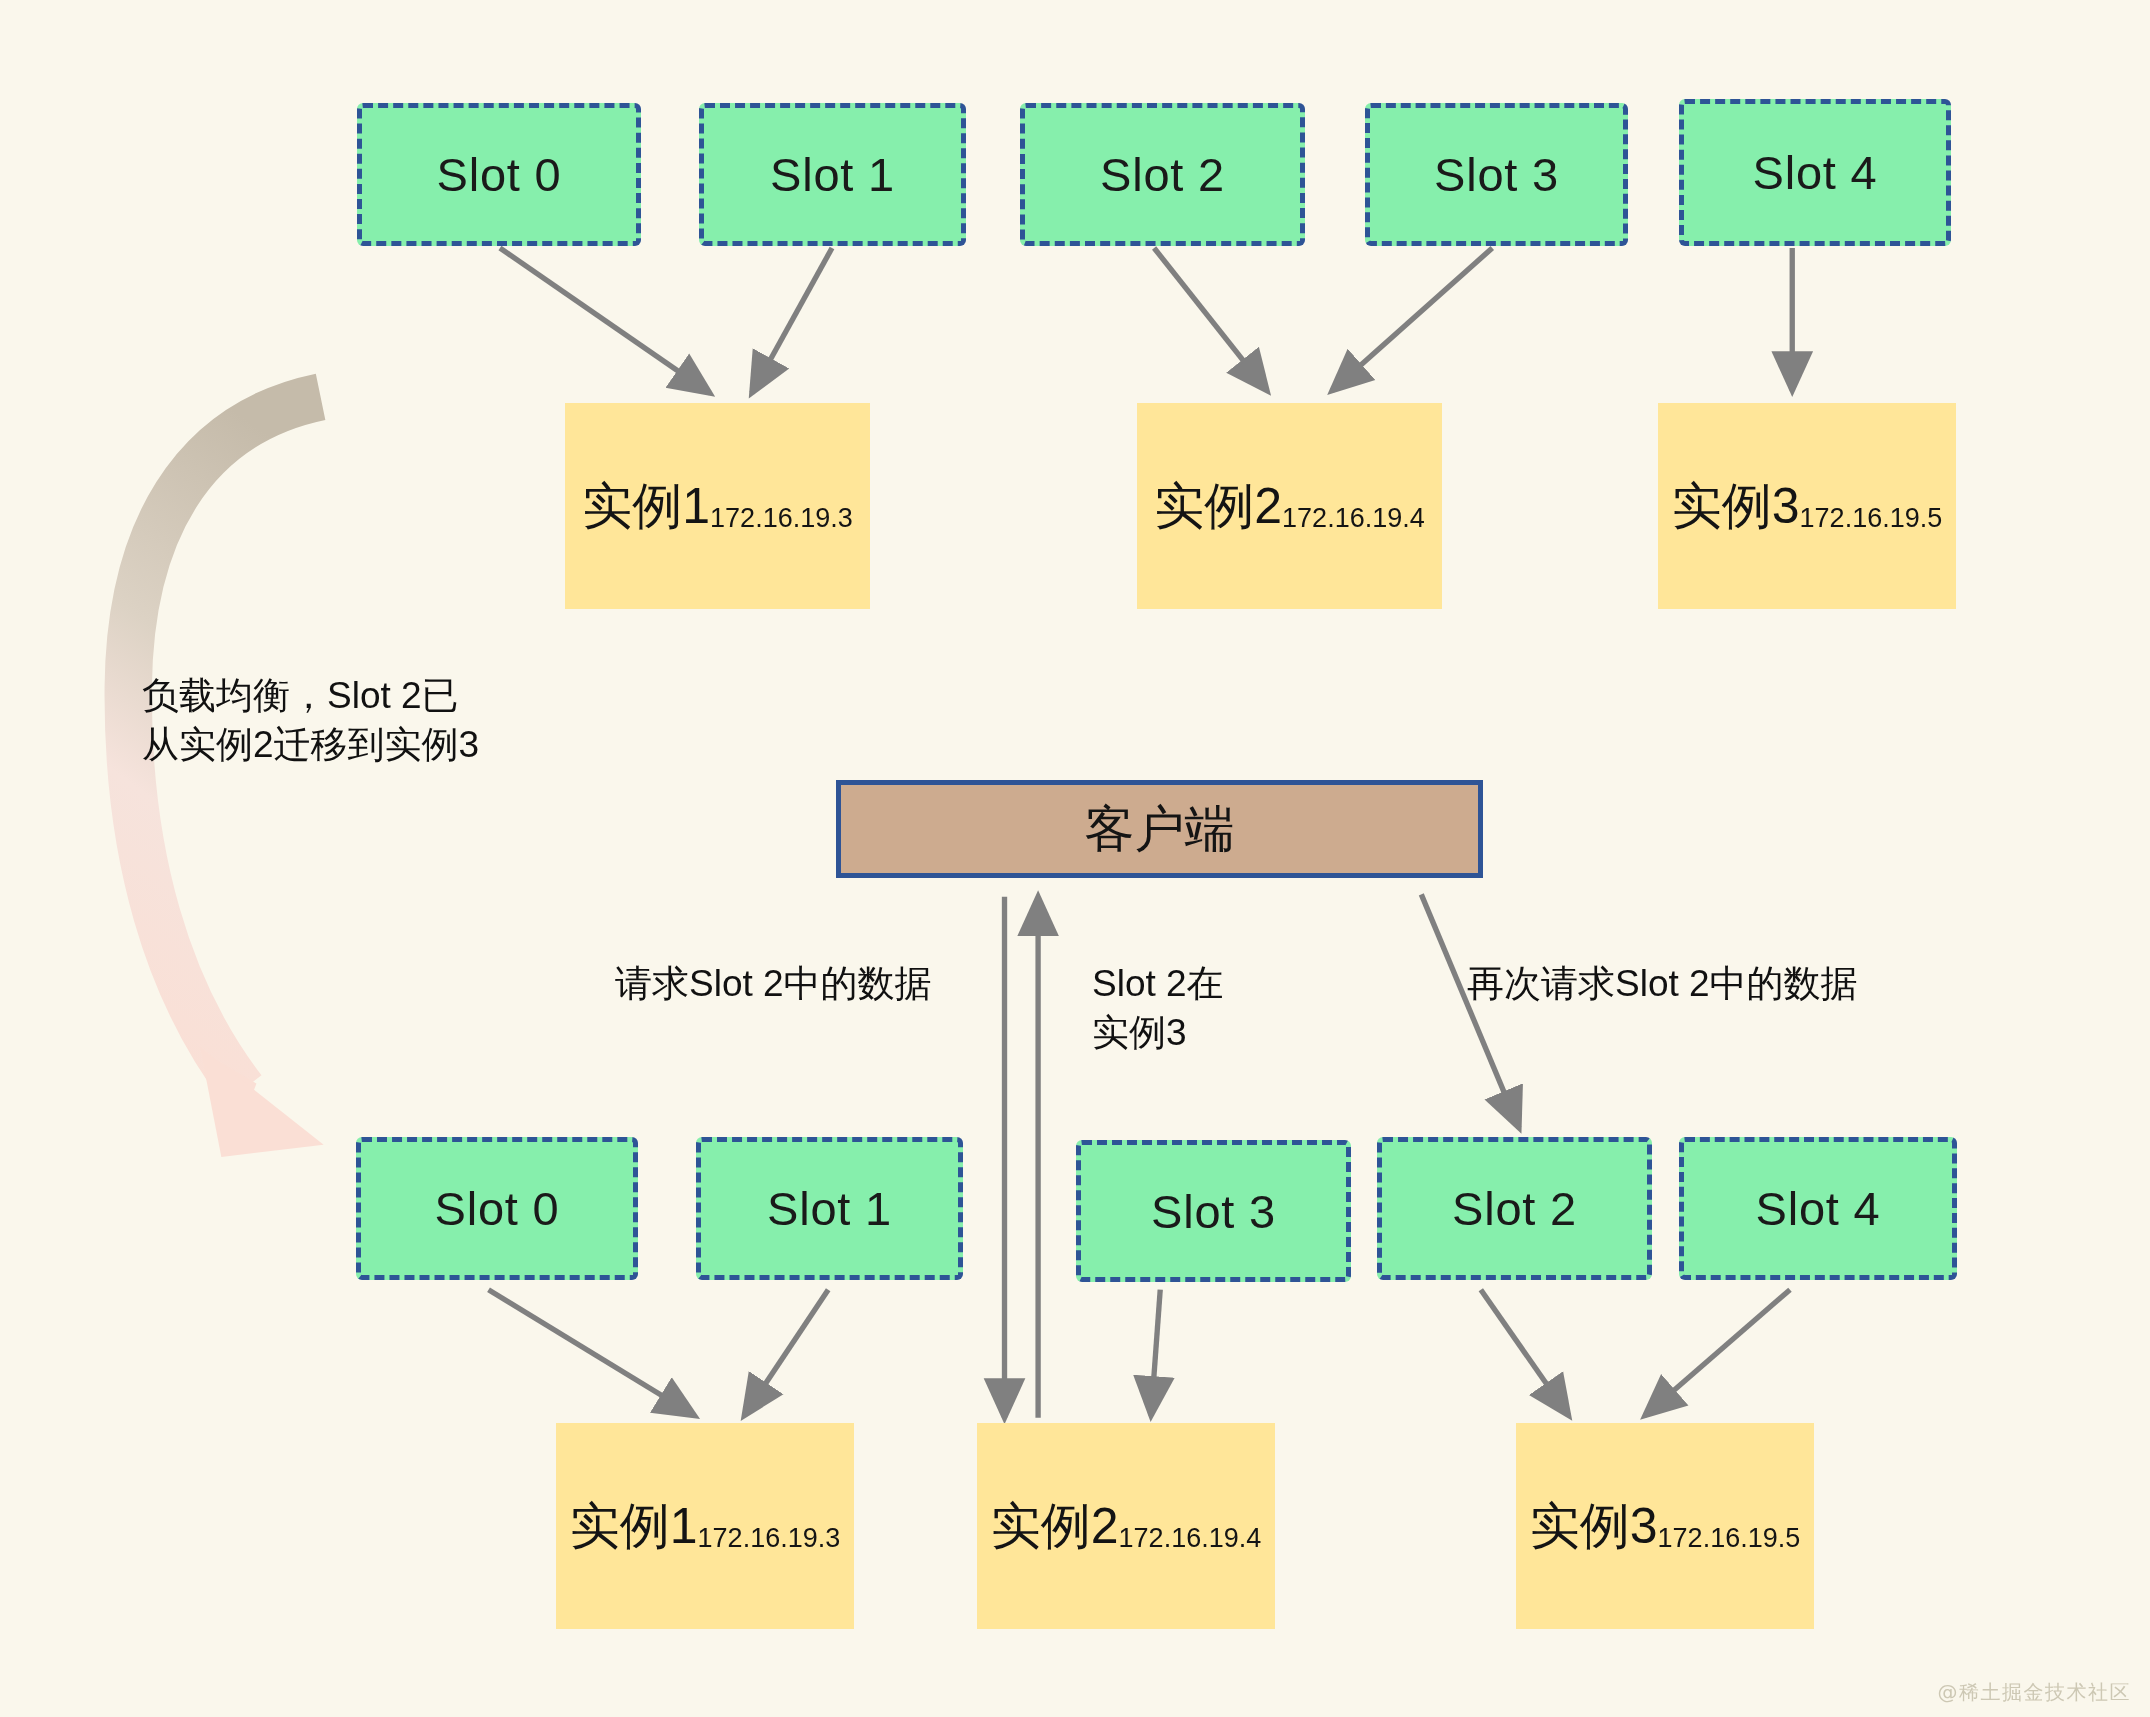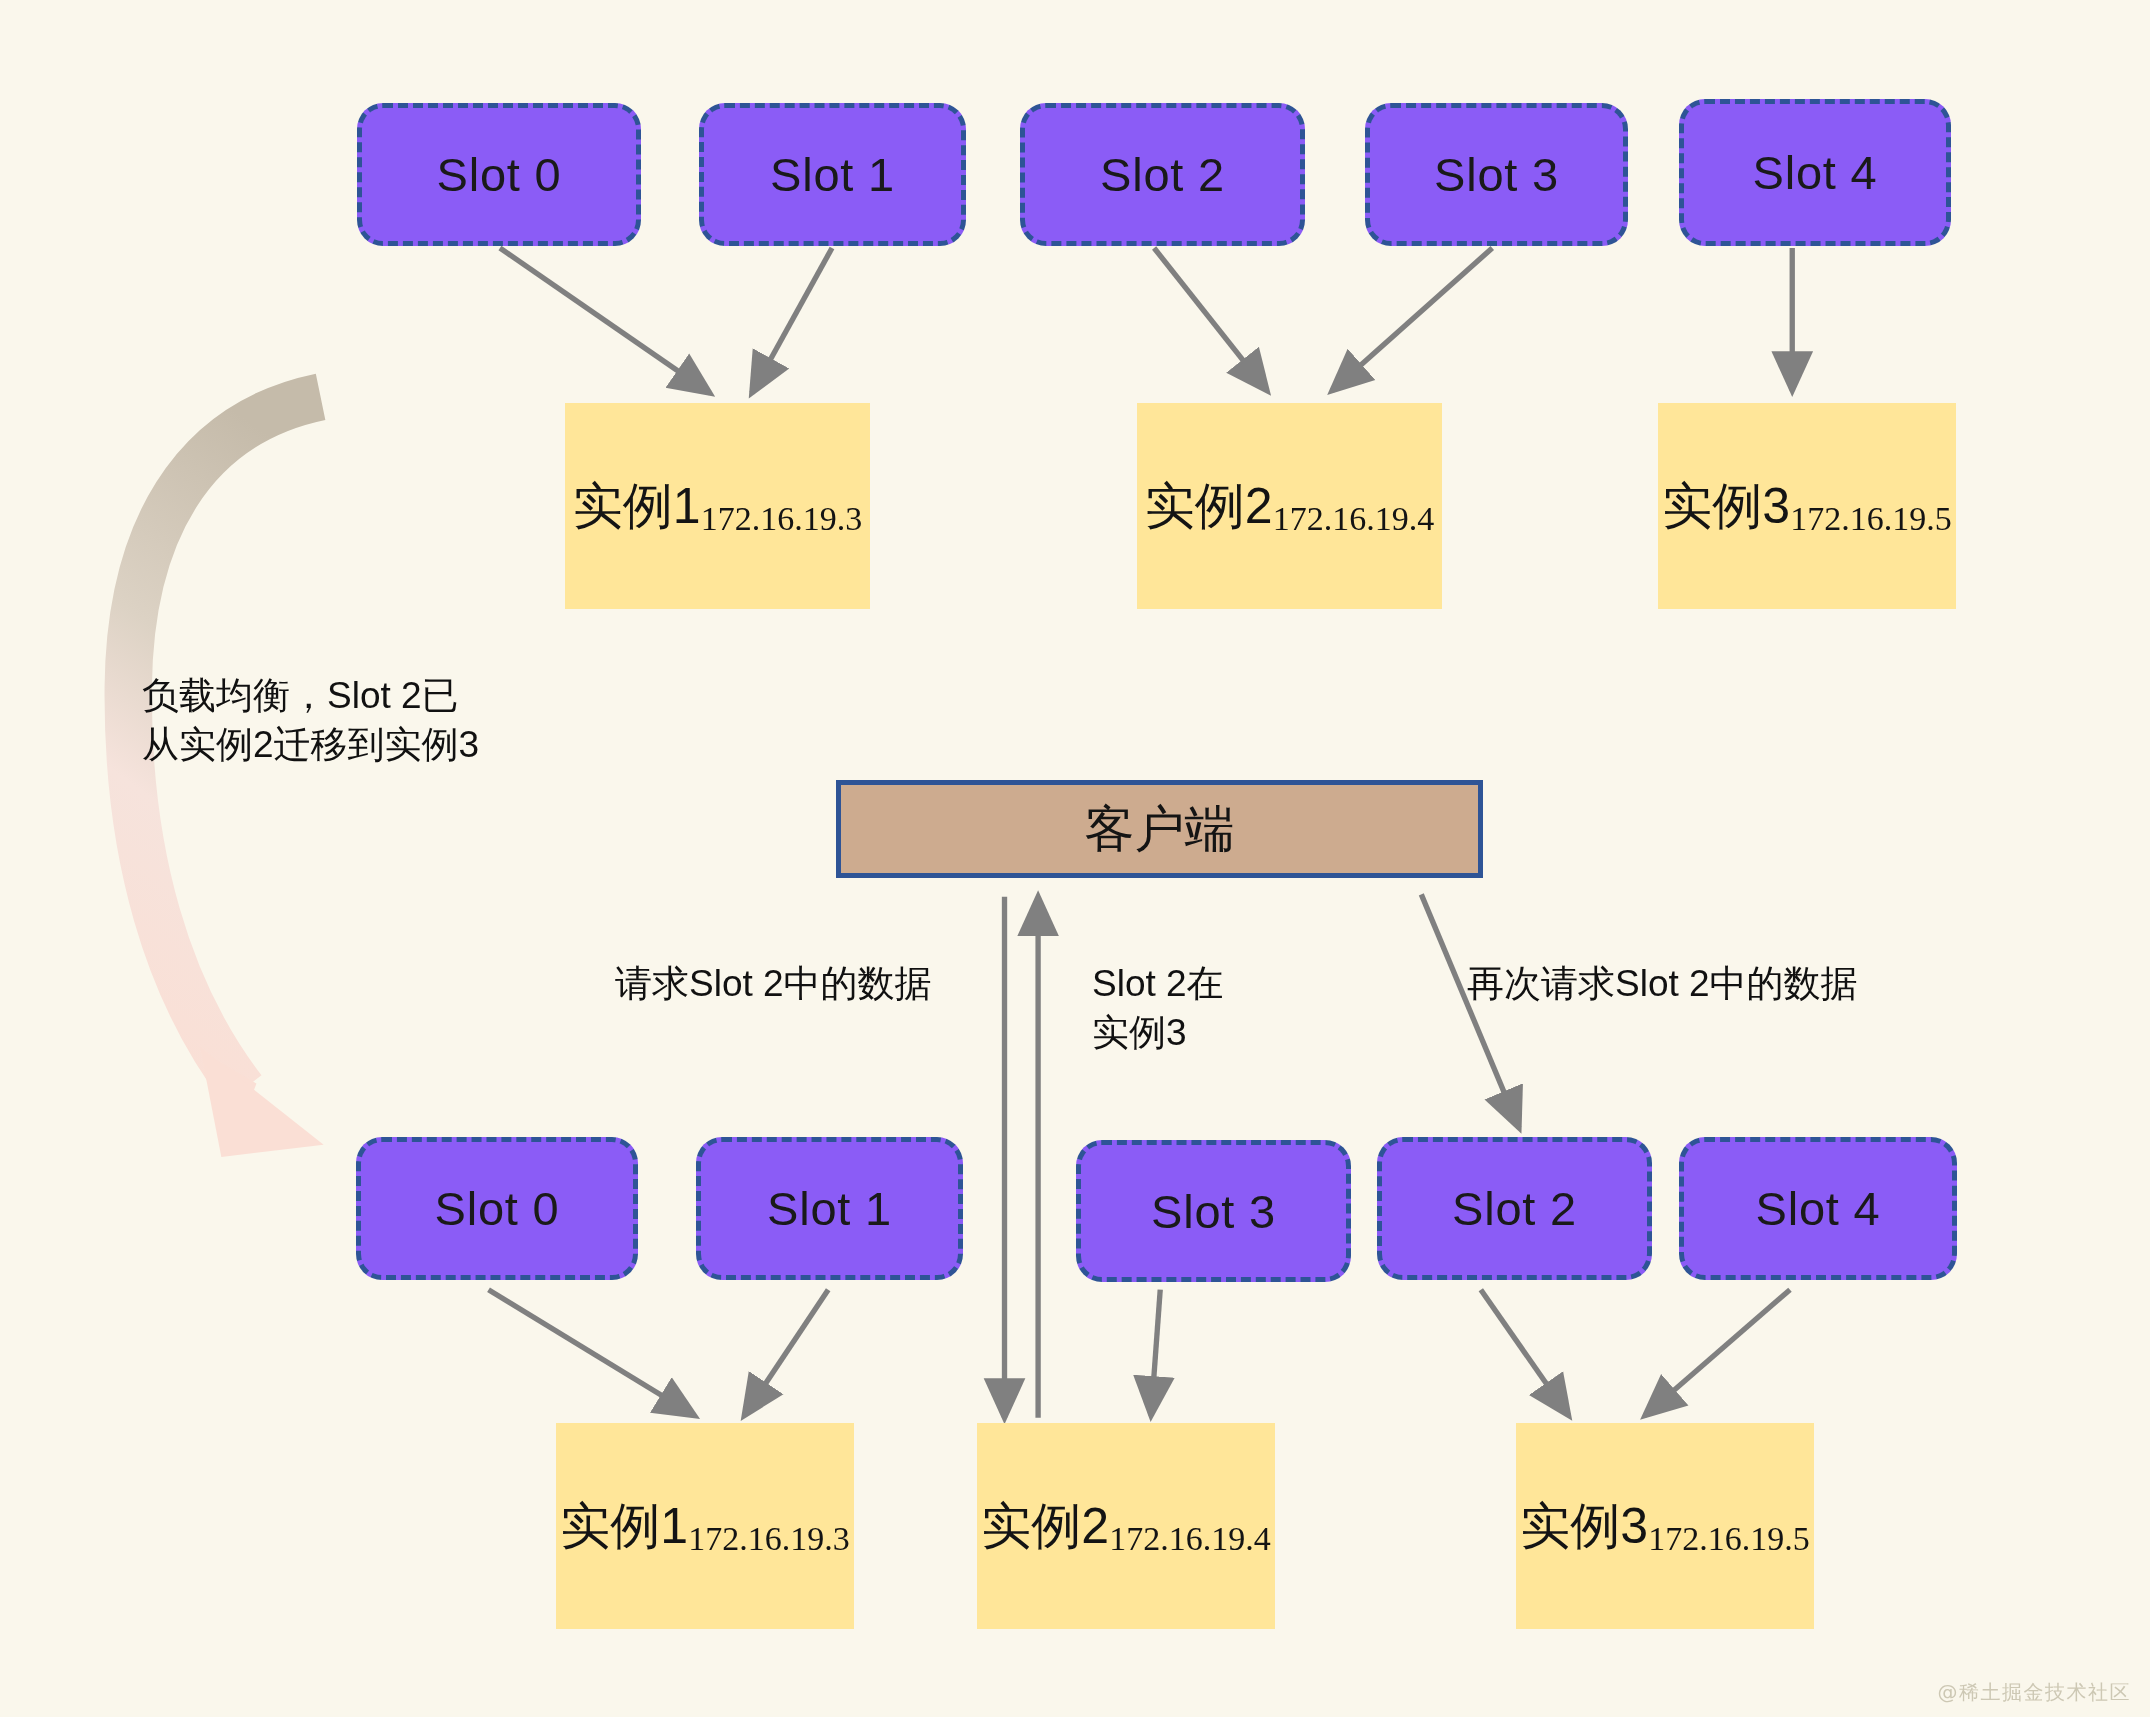--- a/index.html
+++ b/index.html
@@ -7,38 +7,38 @@
     width:2151px;height:1717px;
     background:#faf7ec;
     font-family:"Liberation Sans","DejaVu Sans",sans-serif;
     position:relative;overflow:hidden;
   }
   #stage{position:absolute;left:0;top:0;width:2151px;height:1717px;}
   #wires{position:absolute;left:0;top:0;width:2151px;height:1717px;pointer-events:none;}
 
   .slot{
     position:absolute;
-    background:#8b5cf6;
+    background:#86efac;
     border:5.3px dashed #2e5496;
-    border-radius:26px;
+    border-radius:6px;
     display:flex;align-items:center;justify-content:center;
     color:#1a1a1a;
     font-size:47px;
     letter-spacing:0.8px;
     box-sizing:border-box;
   }
   .inst{
     position:absolute;
     background:#ffe699;
     display:flex;flex-direction:row;align-items:center;justify-content:center;
     box-sizing:border-box;
     color:#141414;
   }
   .inst .inst-name{font-size:50px;line-height:1.1;font-weight:400;}
-  .inst .inst-ip{font-size:34px;line-height:1.1;margin-top:25px;font-family:Liberation Serif, serif;}
+  .inst .inst-ip{font-size:27px;line-height:1.1;margin-top:25px;}
 
   .client{
     position:absolute;
     background:#cdab8f;
     border:5.3px solid #2e5496;
     display:flex;align-items:center;justify-content:center;
     font-size:50px;color:#141414;
     box-sizing:border-box;
   }
 

